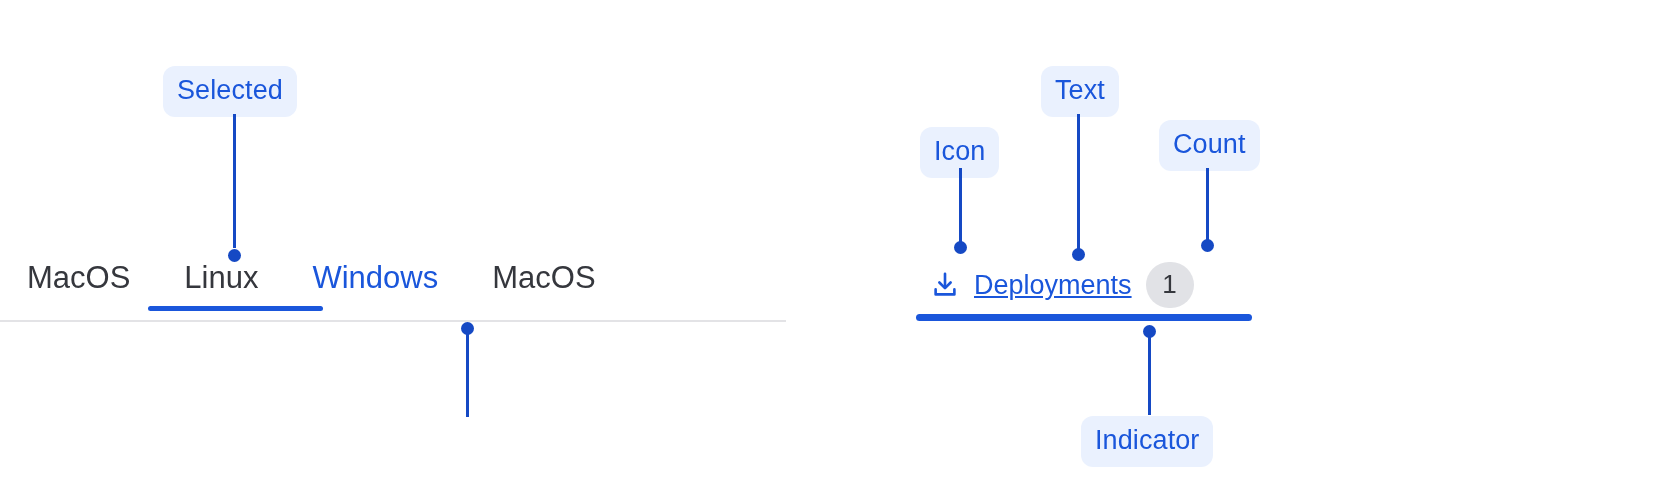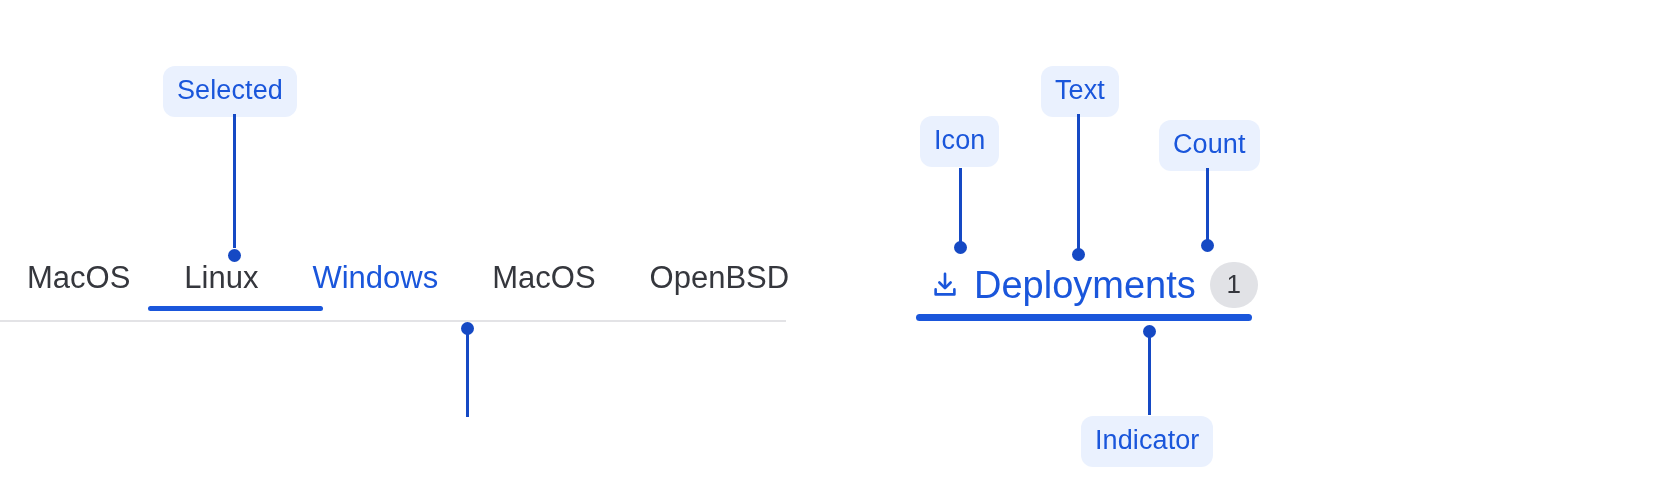--- a/index.html
+++ b/index.html
@@ -88,24 +88,25 @@
     background:none;border:none;
     font-family:inherit;
     cursor:pointer;
   }
   .dl-icon{
     width:30px;height:30px;
     display:block;
     flex:0 0 auto;
   }
   .tab-rich-label{
-    font-size:38px;
+    font-size:27px;
     line-height:1;
     color:#1a56db;
     white-space:nowrap;
+    text-decoration:underline;
   }
   .count-badge{
     background:#e1e2e6;
     color:#35373d;
     border-radius:999px;
     font-size:26px;
     line-height:1;
     min-width:22px;
     text-align:center;
     padding:9px 13px 11px 13px;
@@ -134,31 +135,28 @@
       </button>
       <button class="tab">
         <span>Linux</span>
       </button>
       <button class="tab selected">
         <span>Windows</span>
       </button>
       <button class="tab">
         <span>MacOS</span>
       </button>
-      <button class="tab">
-        <span>OpenBSD</span>
-      </button>
     </div>
     <div class="tab-underline"></div>
   </div>
 
   <div class="anno-dot" style="left:461px;top:322px;"></div>
   <div class="anno-line" style="left:466px;top:328px;height:89px;"></div>
 
-  <div class="anno-chip" style="left:920px;top:116px;">Icon</div>
+  <div class="anno-chip" style="left:920px;top:127px;">Icon</div>
   <div class="anno-line" style="left:959px;top:168px;height:80px;"></div>
   <div class="anno-dot" style="left:954px;top:241px;"></div>
 
   <div class="anno-chip" style="left:1041px;top:66px;">Text</div>
   <div class="anno-line" style="left:1077px;top:114px;height:139px;"></div>
   <div class="anno-dot" style="left:1072px;top:248px;"></div>
 
   <div class="anno-chip" style="left:1159px;top:120px;text-align:center;">Count</div>
   <div class="anno-line" style="left:1206px;top:168px;height:78px;"></div>
   <div class="anno-dot" style="left:1201px;top:239px;"></div>

